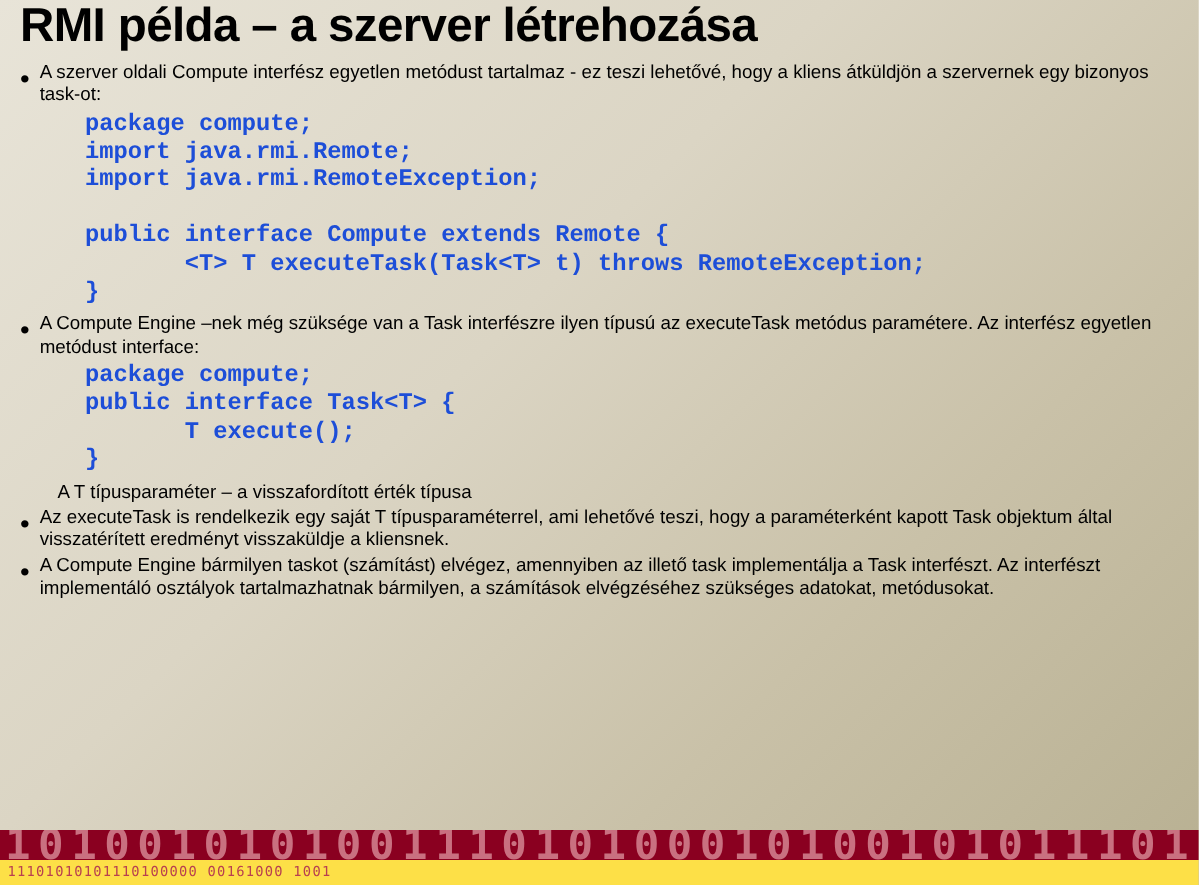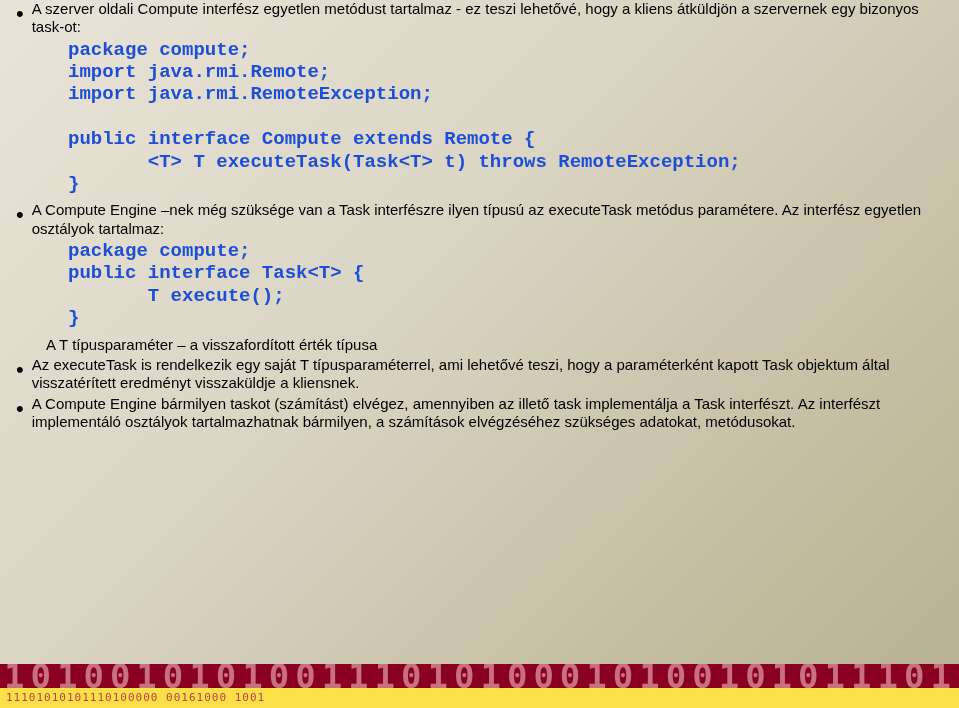--- a/index.html
+++ b/index.html
@@ -82,36 +82,37 @@
     letter-spacing: 6px;
     line-height: 24px;
     padding-left: 4px;
     white-space: nowrap;
   }
 </style>
 </head>
 <body>
 
 <div class="slide">
+  <h1 class="title">RMI példa – a szerver létrehozása</h1>
 
   <div class="bullet">
     <span class="bullet-mark">•</span>
     <span class="bullet-text">A szerver oldali Compute interfész egyetlen metódust tartalmaz - ez teszi lehetővé, hogy a kliens átküldjön a szervernek egy bizonyos task-ot:</span>
   </div>
   <pre class="code">package compute;
 import java.rmi.Remote;
 import java.rmi.RemoteException;
 
 public interface Compute extends Remote {
        &lt;T&gt; T executeTask(Task&lt;T&gt; t) throws RemoteException;
 }</pre>
 
   <div class="bullet">
     <span class="bullet-mark">•</span>
-    <span class="bullet-text">A Compute Engine –nek még szüksége van a Task interfészre ilyen típusú az executeTask metódus paramétere. Az interfész egyetlen osztályok tartalmaz:</span>
+    <span class="bullet-text">A Compute Engine –nek még szüksége van a Task interfészre ilyen típusú az executeTask metódus paramétere. Az interfész egyetlen metódust interface:</span>
   </div>
   <pre class="code">package compute;
 public interface Task&lt;T&gt; {
        T execute();
 }</pre>
 
   <div class="bullet" style="margin-left:30px;text-align:right;">
     <span class="bullet-text">A T típusparaméter – a visszafordított érték típusa</span>
   </div>
 

